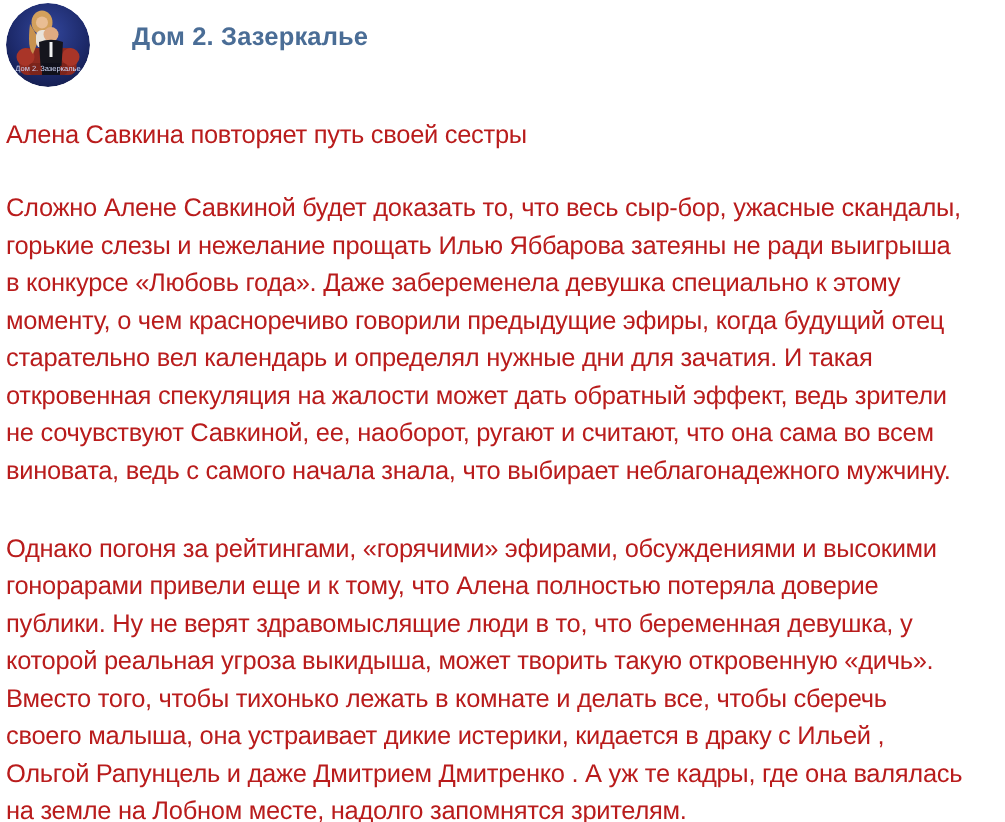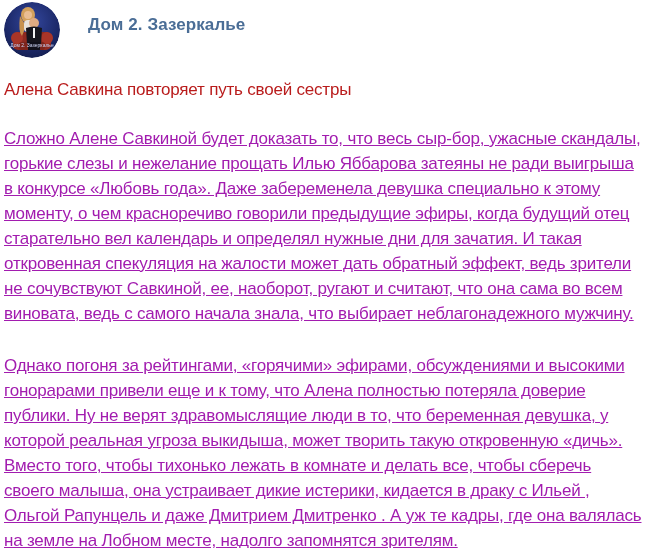--- a/index.html
+++ b/index.html
@@ -52,24 +52,23 @@
     line-height: 25px;
     font-weight: 400;
     color: #b91c1c;
     letter-spacing: -0.2px;
   }
   .para {
     margin: 24px 0 0 0;
     font-size: 17px;
     line-height: 25px;
     font-weight: 400;
-    color: #a21caf;
+    color: #b91c1c;
     letter-spacing: -0.2px;
     white-space: pre-line;
-    text-decoration: underline;
   }
   .para + .para {
     margin-top: 27px;
   }
 </style>
 </head>
 <body>
 
 <div class="post">
 

